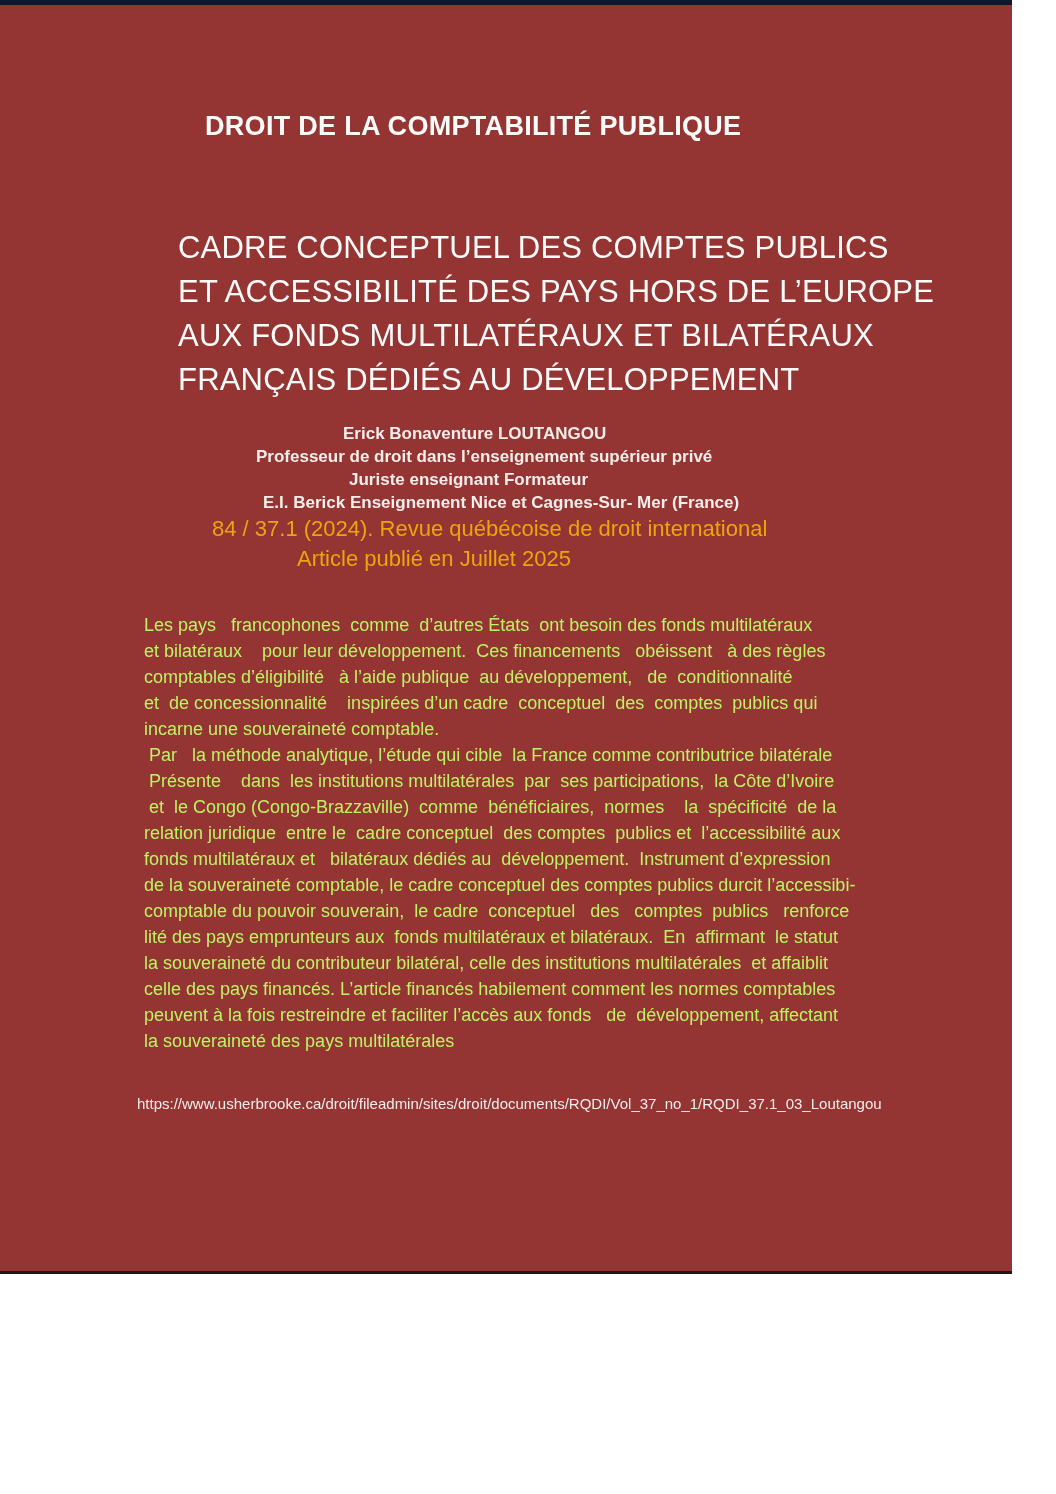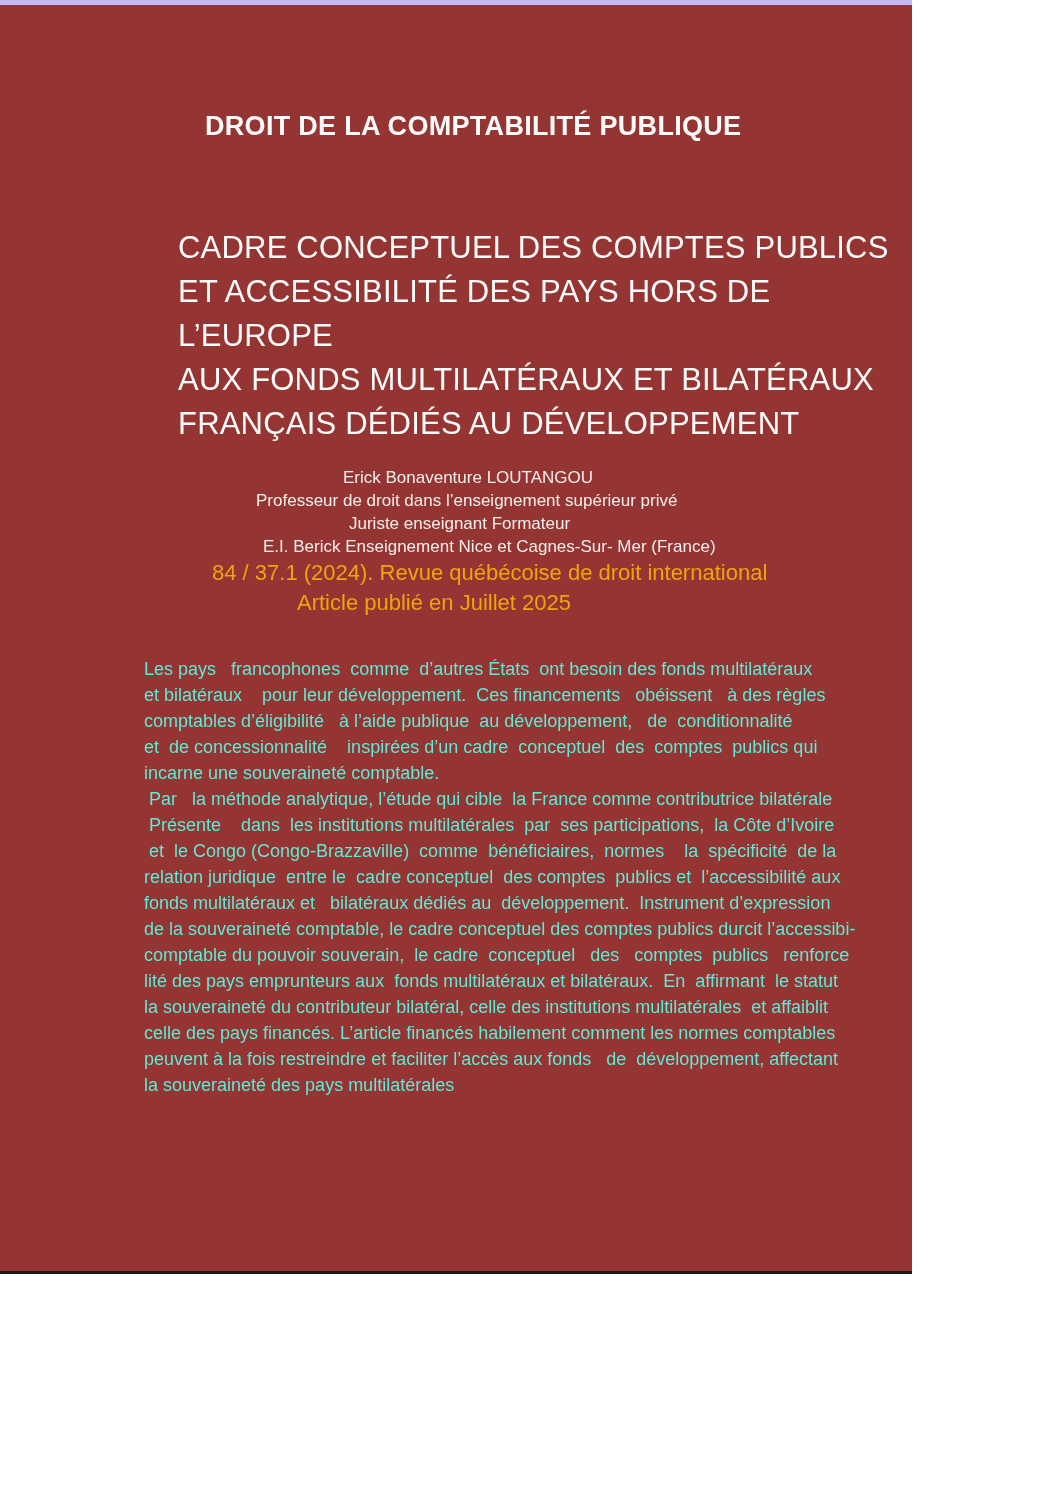--- a/index.html
+++ b/index.html
@@ -10,24 +10,24 @@
   }
   .page {
     position: relative;
     width: 1056px;
     height: 1494px;
     background: #ffffff;
     overflow: hidden;
   }
   .cover {
     box-sizing: border-box;
-    width: 912px;
+    width: 1012px;
     height: 1274px;
     background: #943533;
-    border-top: 5px solid #c4b5fd;
+    border-top: 5px solid #0f172a;
     border-bottom: 3px solid #1c1816;
     color: #ffffff;
     overflow: hidden;
   }
   .kicker {
     margin: 103px 0 0 205px;
     font-size: 27px;
     font-weight: bold;
     line-height: 36px;
     letter-spacing: 0.3px;
@@ -41,38 +41,38 @@
     letter-spacing: 0.2px;
     color: #fdfbfa;
   }
   .title .t-line { display: block; }
   .byline {
     margin-top: 20px;
     font-size: 17px;
     line-height: 23px;
     color: #f7eeeb;
   }
-  .byline .b-line { display: block; white-space: pre; }
+  .byline .b-line { display: block; white-space: pre; font-weight: bold; }
   .b-name        { margin-left: 343px; }
   .b-role1       { margin-left: 256px; }
   .b-role2       { margin-left: 349px; }
   .b-affiliation { margin-left: 263px; }
   .pub {
     font-size: 22px;
     line-height: 30px;
     color: #efa40e;
   }
   .pub .p-line { display: block; white-space: pre; }
   .p-reference { margin-left: 212px; }
   .p-published { margin-left: 297px; }
   .abstract {
     margin: 38px 20px 0 144px;
     font-size: 18px;
     line-height: 26px;
-    color: #5eead4;
+    color: #bef264;
   }
   .abstract .a-line { display: block; white-space: pre; }
   .source-url {
     margin: 40px 0 0 137px;
     font-size: 15px;
     line-height: 20px;
     color: #f4ecea;
     white-space: pre;
   }
   .bottom-white {
@@ -121,17 +121,18 @@
       <span class="a-line">fonds multilatéraux et   bilatéraux dédiés au  développement.  Instrument d’expression</span>
       <span class="a-line">de la souveraineté comptable, le cadre conceptuel des comptes publics durcit l’accessibi-</span>
       <span class="a-line">comptable du pouvoir souverain,  le cadre  conceptuel   des   comptes  publics   renforce</span>
       <span class="a-line">lité des pays emprunteurs aux  fonds multilatéraux et bilatéraux.  En  affirmant  le statut</span>
       <span class="a-line">la souveraineté du contributeur bilatéral, celle des institutions multilatérales  et affaiblit</span>
       <span class="a-line">celle des pays financés. L’article financés habilement comment les normes comptables</span>
       <span class="a-line">peuvent à la fois restreindre et faciliter l’accès aux fonds   de  développement, affectant</span>
       <span class="a-line">la souveraineté des pays multilatérales</span>
     </div>
 
+    <div class="source-url">https://www.usherbrooke.ca/droit/fileadmin/sites/droit/documents/RQDI/Vol_37_no_1/RQDI_37.1_03_Loutangou</div>
 
   </div>
 
   <div class="bottom-white"></div>
 </div>
 
 </body></html>

